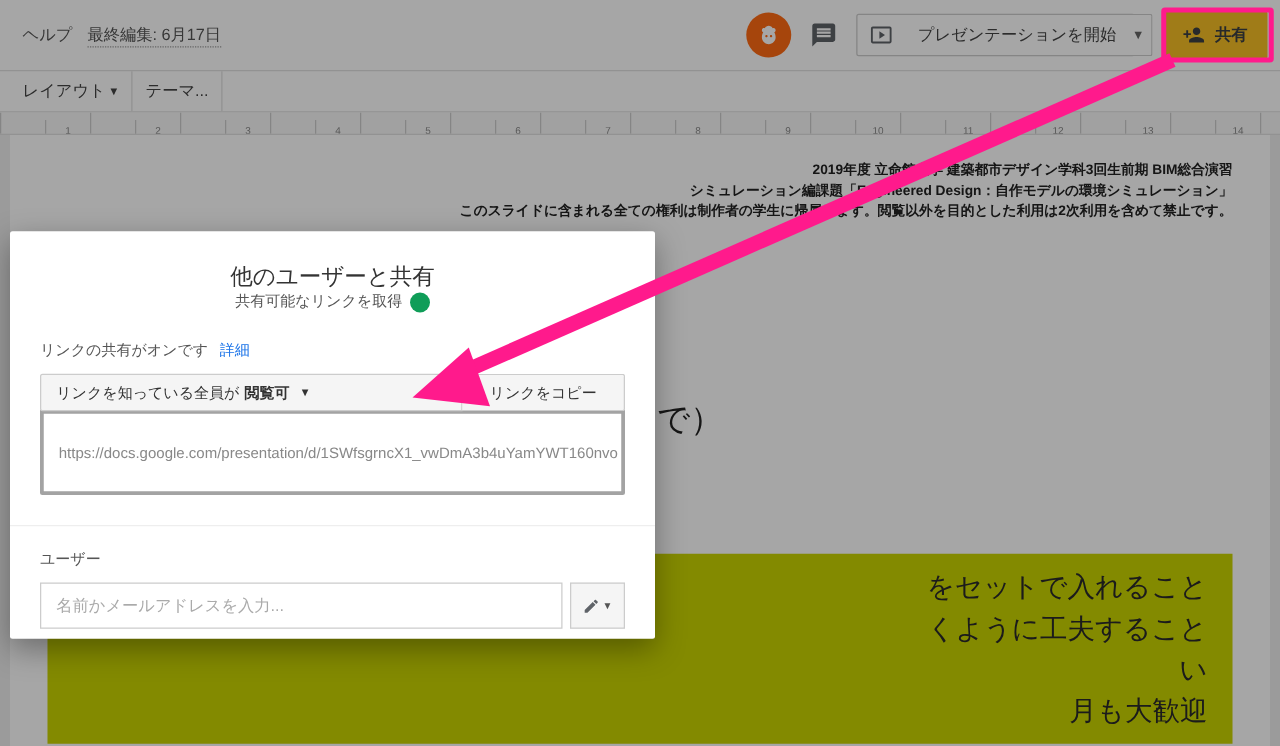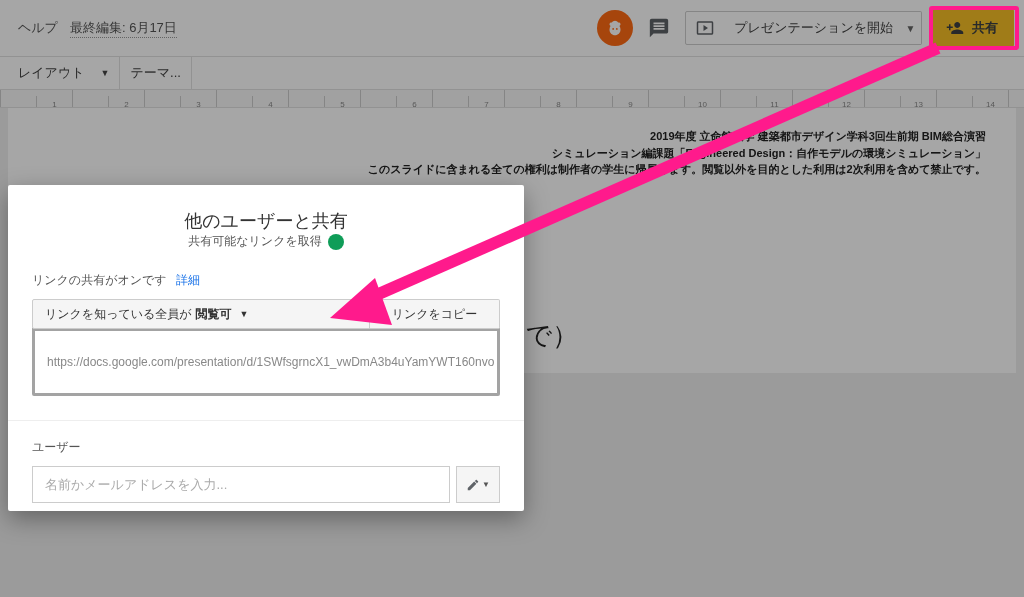--- a/index.html
+++ b/index.html
@@ -122,21 +122,21 @@
       background: #fff;
       position: relative;
       z-index: 1;
     }
     .toolbar-item {
       padding: 0 10px;
       height: 100%;
       display: flex;
       align-items: center;
       border-right: 1px solid #e0e0e0;
-      gap: 16px;
+      gap: 2px;
     }
     .ruler {
       height: 18px;
       background: #f8f8f8;
       border-bottom: 1px solid #e0e0e0;
       position: relative;
       z-index: 1;
       font-size: 8px;
       color: #888;
       overflow: hidden;
@@ -383,20 +383,26 @@
 <div class="ruler" id="ruler"><span></span><span>1</span><span></span><span>2</span><span></span><span>3</span><span></span><span>4</span><span></span><span>5</span><span></span><span>6</span><span></span><span>7</span><span></span><span>8</span><span></span><span>9</span><span></span><span>10</span><span></span><span>11</span><span></span><span>12</span><span></span><span>13</span><span></span><span>14</span><span></span></div>
 
 <div class="slide-area">
   <div class="slide">
     <div class="slide-header-text">
       <div>2019年度  立命館大学 建築都市デザイン学科3回生前期 BIM総合演習</div>
       <div>シミュレーション編課題「Engineered Design：自作モデルの環境シミュレーション」</div>
       <div>このスライドに含まれる全ての権利は制作者の学生に帰属します。閲覧以外を目的とした利用は2次利用を含めて禁止です。</div>
     </div>
     <div class="slide-sub">ますので）</div>
+    <div class="note-box">
+      <div style="text-align:right">をセットで入れること</div>
+      <div style="text-align:right">くように工夫すること</div>
+      <div style="text-align:right">い</div>
+      <div style="text-align:right">月も大歓迎</div>
+    </div>
   </div>
 </div>
 
 <div class="dim-overlay"></div>
 
 <div class="share-highlight" style="top:6px; left:929px; width:90px; height:44px;"></div>
 
 <div class="modal">
   <div class="modal-header">
     <div class="modal-title">他のユーザーと共有</div>

